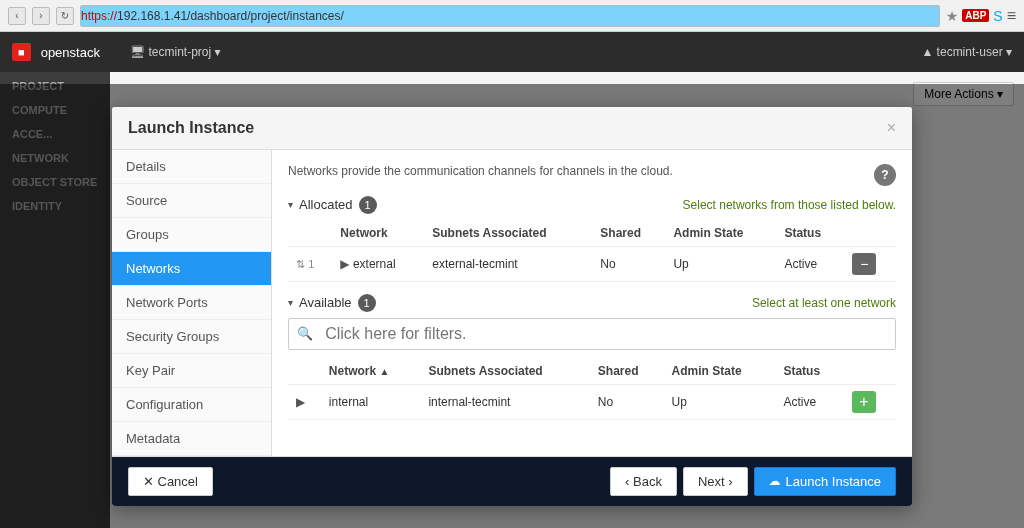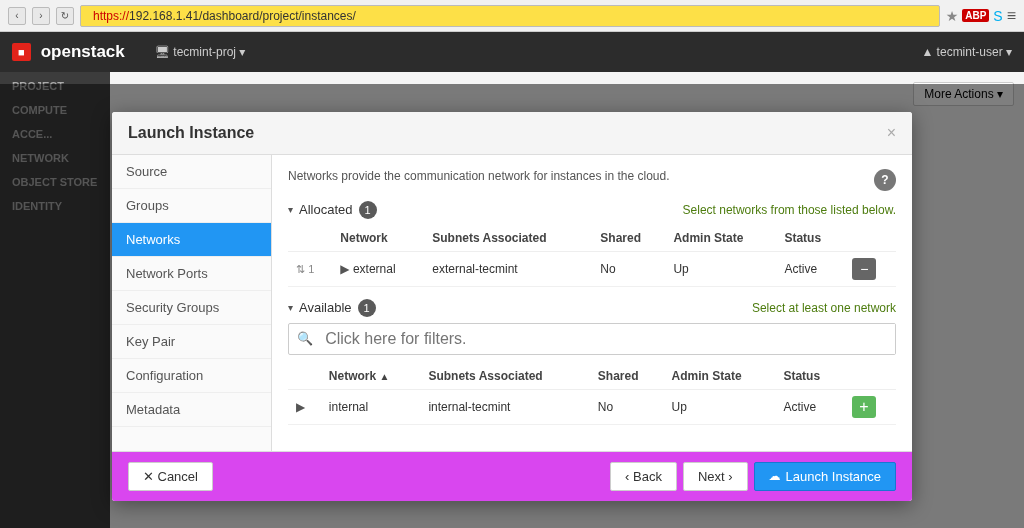--- a/index.html
+++ b/index.html
@@ -30,23 +30,23 @@
       border-radius: 2px;
       cursor: pointer;
       display: flex; align-items: center; justify-content: center;
       font-size: 10px; color: #555;
     }
     .browser-url-bar {
       flex: 1;
       height: 22px;
       border: 1px solid #bbb;
       border-radius: 2px;
-      padding: 0 12px;
+      padding: 0 0;
       font-size: 12px;
-      background: #fde047;
+      background: #7dd3fc;
       display: flex;
       align-items: center;
     }
     .browser-url-text { color: #333; font-size: 12px; }
     .browser-url-text .secure { color: #c00; }
     .browser-icons { display: flex; gap: 4px; align-items: center; }
     .browser-icon-star { font-size: 14px; color: #888; cursor: pointer; }
     .browser-icon-abp {
       background: #c00; color: white; border-radius: 2px;
       padding: 1px 3px; font-size: 10px; font-weight: bold;
@@ -72,21 +72,21 @@
     }
     .top-nav-left { display: flex; align-items: center; gap: 10px; }
     .openstack-logo {
       background: #e2231a;
       color: white;
       padding: 3px 6px;
       font-size: 11px;
       font-weight: bold;
       border-radius: 2px;
     }
-    .openstack-text { color: white; font-size: 17px; font-weight: bold; }
+    .openstack-text { color: white; font-size: 13px; font-weight: normal; }
     .project-selector {
       color: #ccc;
       font-size: 12px;
       cursor: pointer;
       display: flex; align-items: center; gap: 4px;
       margin-left: 20px;
     }
     .top-nav-right { color: #ccc; font-size: 12px; cursor: pointer; }
 
     
@@ -312,21 +312,21 @@
       color: #aaa;
     }
 
     
     .modal-footer {
       border-top: 1px solid #ddd;
       padding: 10px 16px;
       display: flex;
       justify-content: space-between;
       align-items: center;
-      background: #d946ef;
+      background: #0f172a;
       border-radius: 0 0 3px 3px;
     }
     .btn-cancel {
       background: white;
       border: 1px solid #ccc;
       padding: 6px 14px;
       font-size: 13px;
       border-radius: 2px;
       cursor: pointer;
       color: #333;
@@ -414,34 +414,35 @@
     <div class="modal">
 
       <div class="modal-header">
         <span class="modal-title">Launch Instance</span>
         <button class="modal-close">×</button>
       </div>
 
       <div class="modal-body">
 
         <div class="modal-nav">
+          <div class="modal-nav-item">Details</div>
           <div class="modal-nav-item">Source</div>
           <div class="modal-nav-item">Groups</div>
           <div class="modal-nav-item active">Networks</div>
           <div class="modal-nav-item">Network Ports</div>
           <div class="modal-nav-item">Security Groups</div>
           <div class="modal-nav-item">Key Pair</div>
           <div class="modal-nav-item">Configuration</div>
           <div class="modal-nav-item">Metadata</div>
         </div>
 
         <div class="modal-content">
 
           <div class="content-description">
-            <span>Networks provide the communication network for instances in the cloud.</span>
+            <span>Networks provide the communication channels for channels in the cloud.</span>
             <div class="help-btn">?</div>
           </div>
 
           <div class="section-header">
             <span class="chevron">▾</span>
             <span>Allocated</span>
             <span class="section-badge">1</span>
             <span class="section-hint">Select networks from those listed below.</span>
           </div>
 

